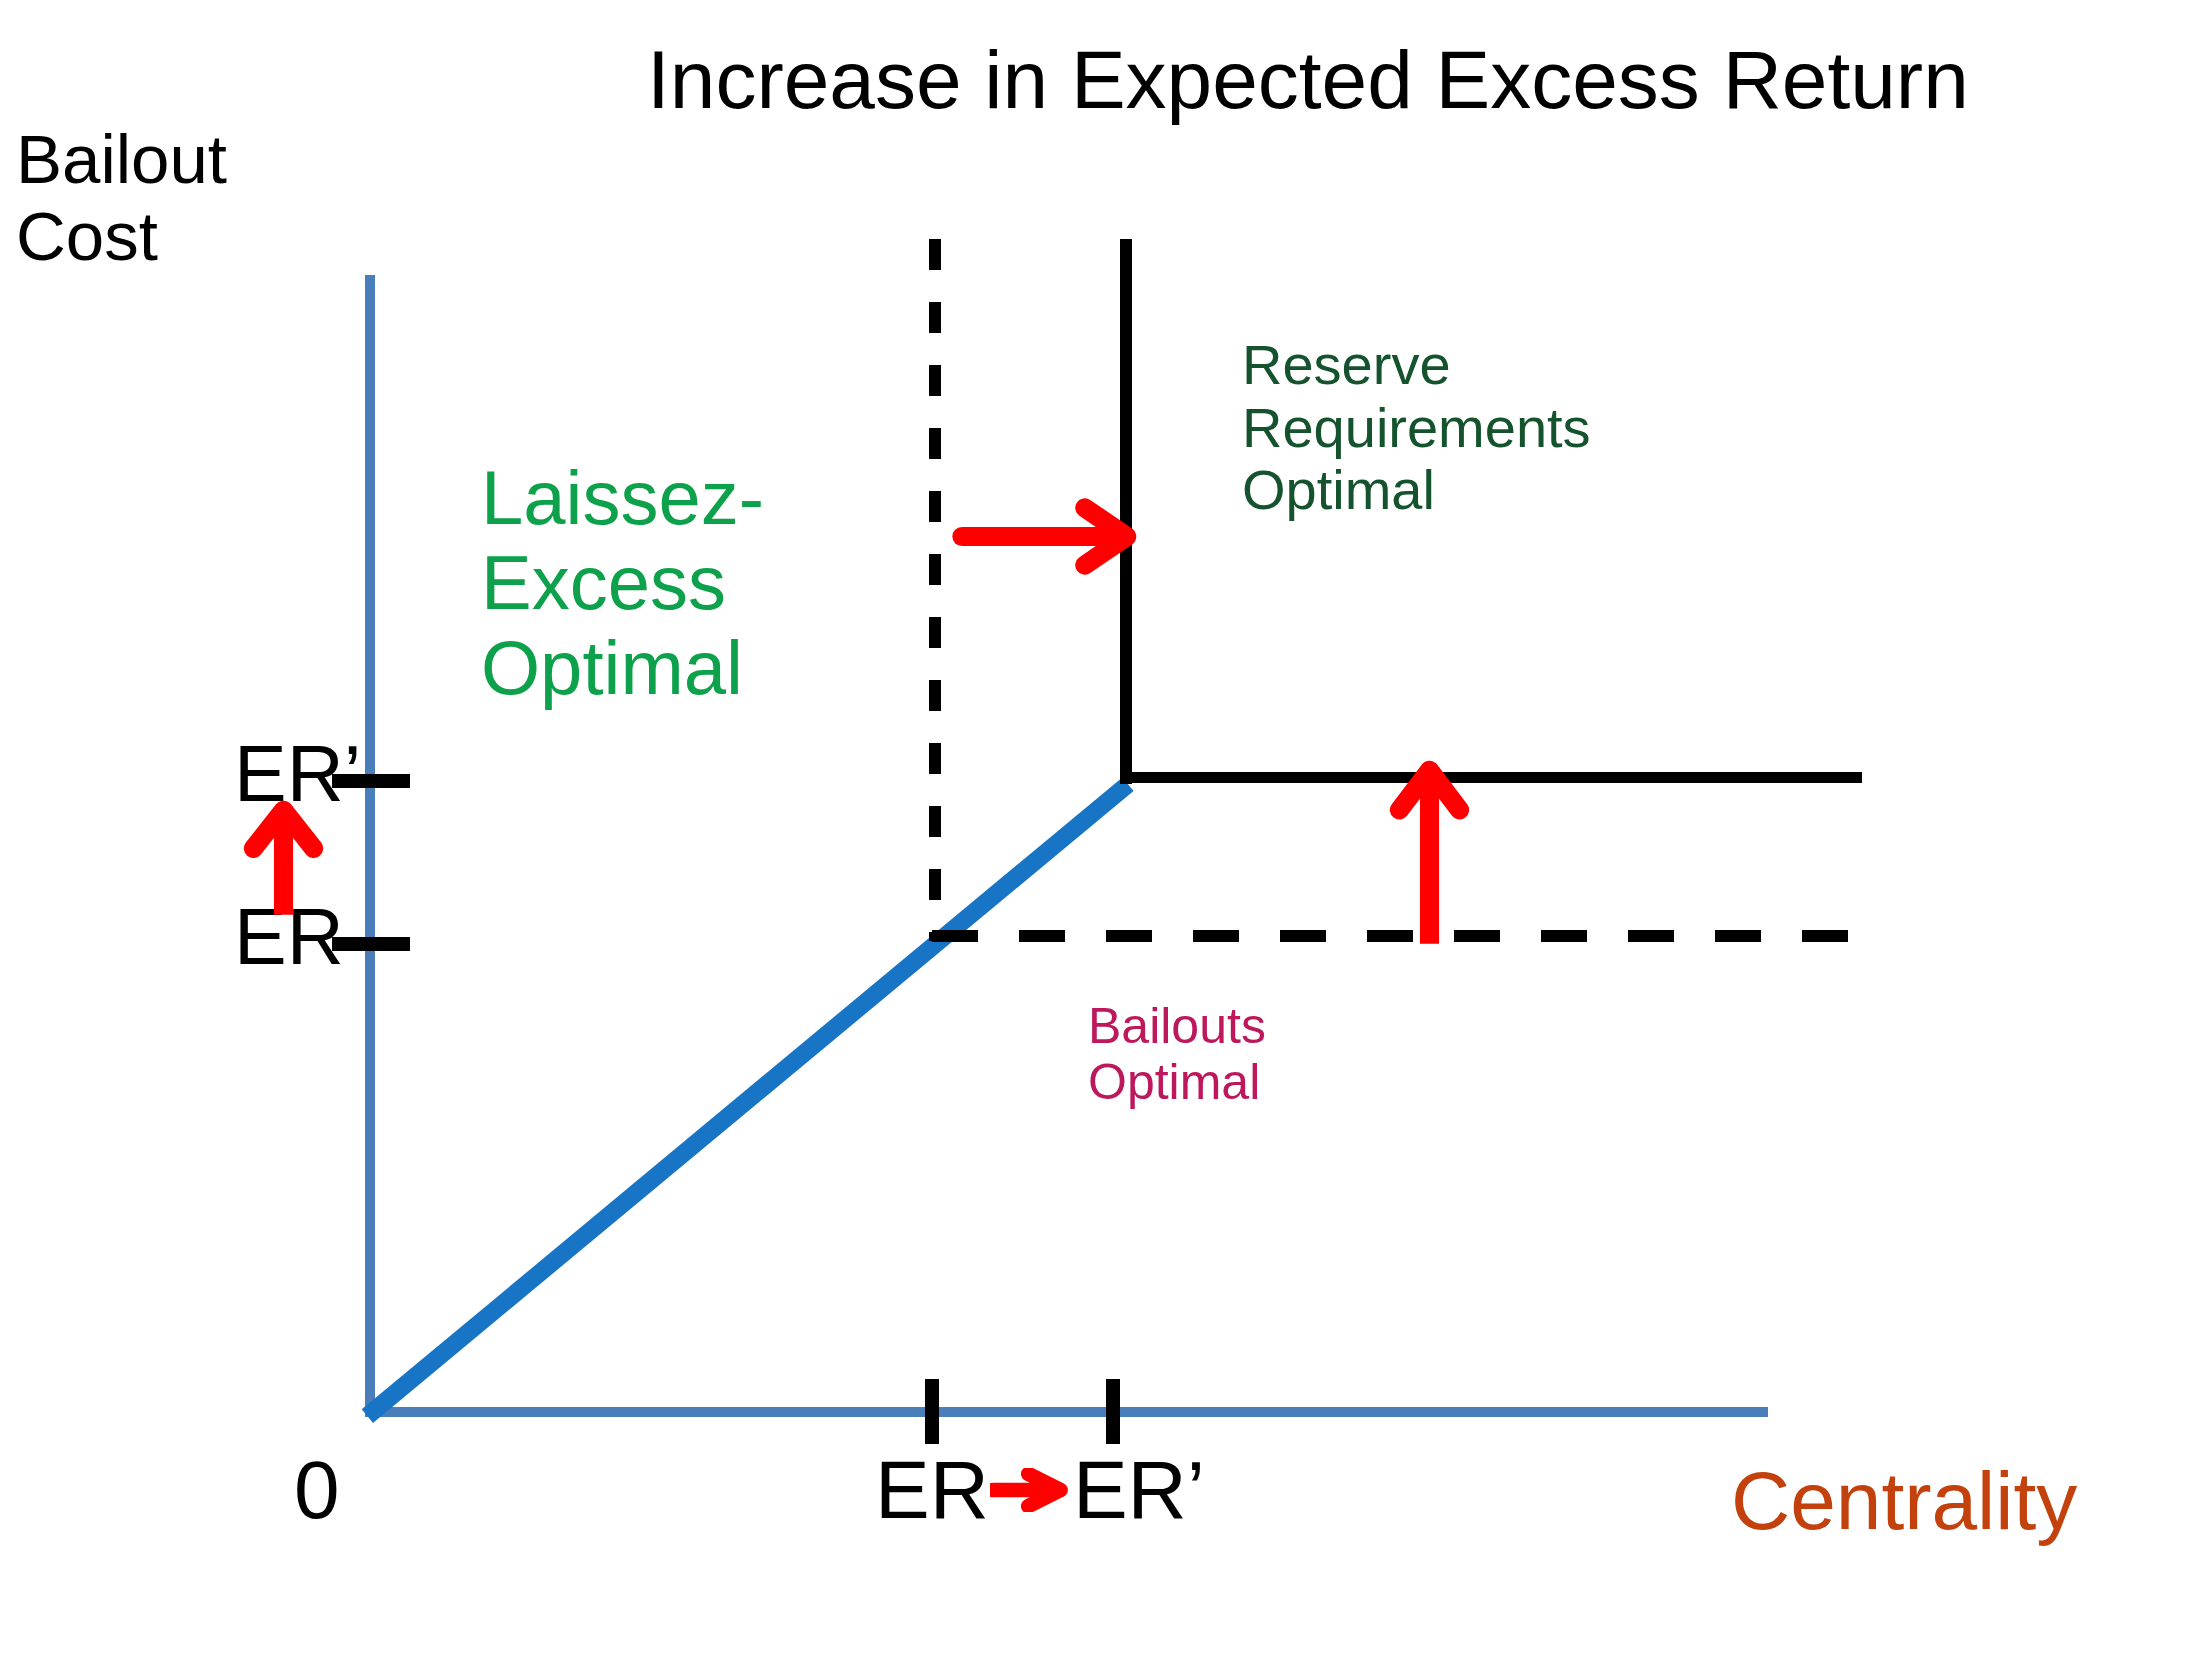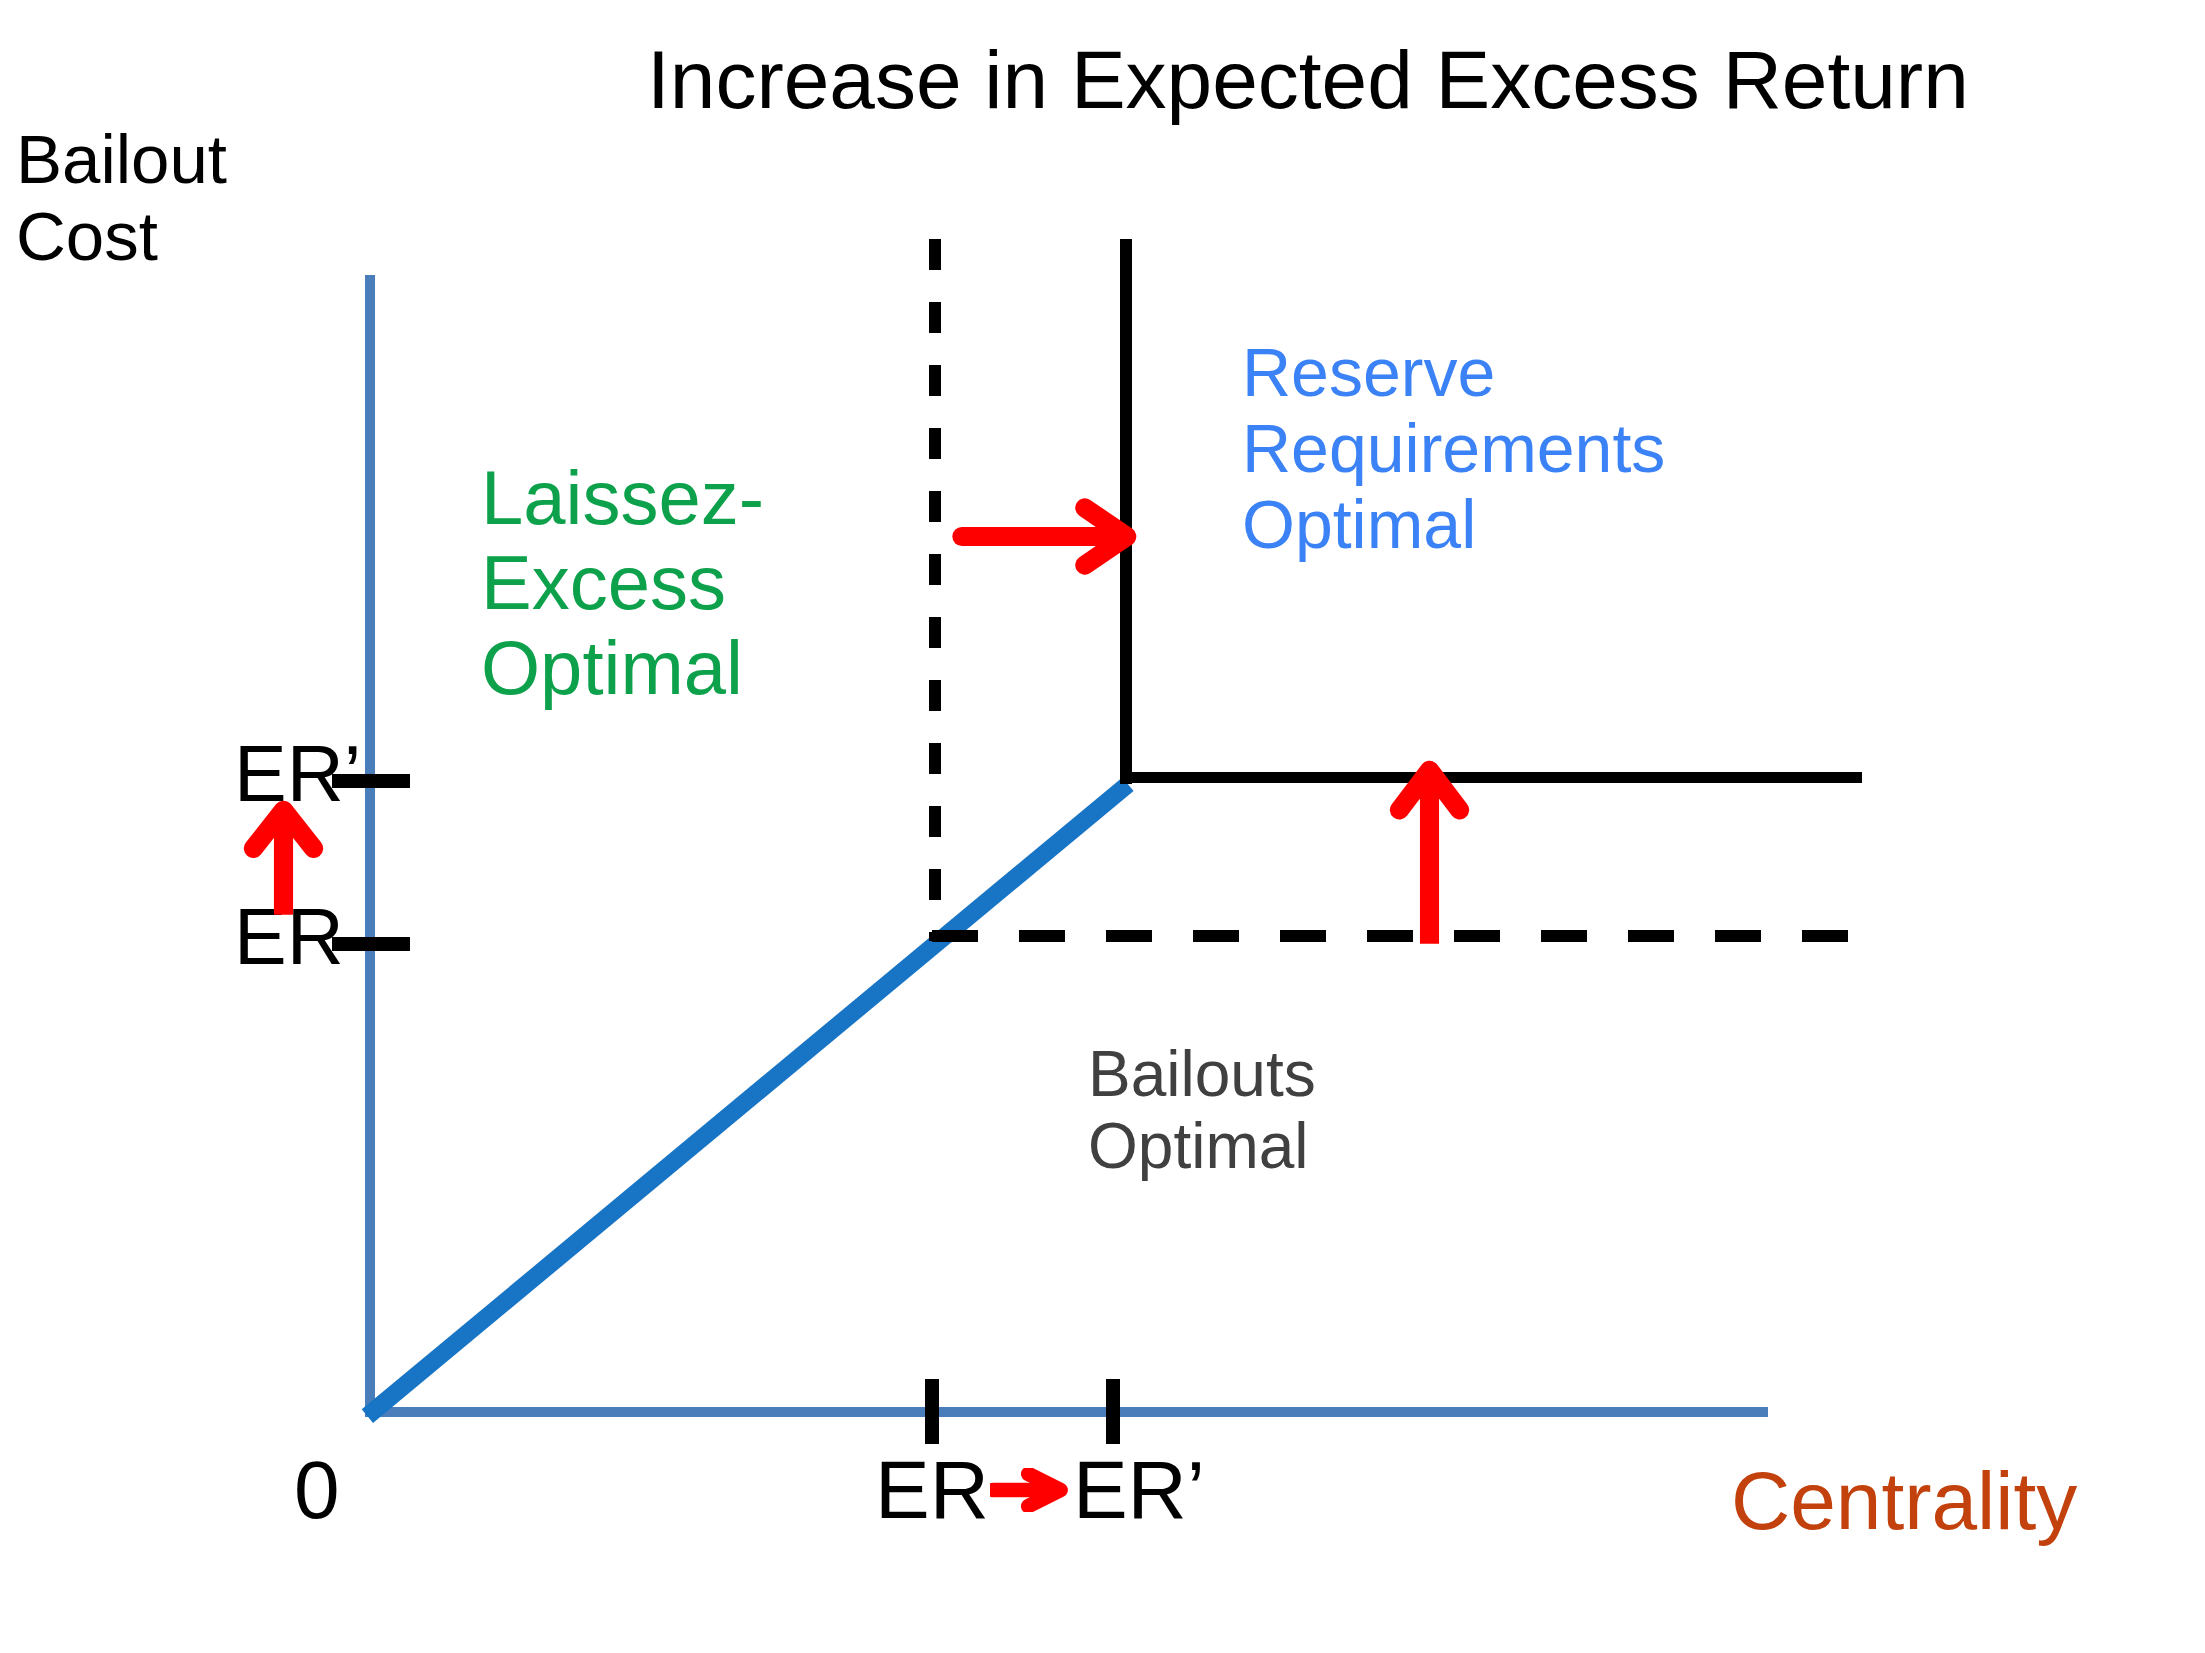--- a/index.html
+++ b/index.html
@@ -41,25 +41,25 @@
     font-size:82px;color:#000;
     display:flex;align-items:center;
   }
   #xtick-pair .seg{display:inline-block;}
   #lf{
     left:481px;top:437px;
     font-size:76px;color:#0CA14A;
   }
   #rr{
     left:1242px;top:316px;
-    font-size:68px;color:#3b82f6;
+    font-size:56px;color:#14532d;
   }
   #bo{
-    left:1088px;top:1021px;
-    font-size:64px;color:#404040;
+    left:1088px;top:980px;
+    font-size:50px;color:#be185d;
   }
 
   
   #yaxis{
     position:absolute;left:365px;top:257px;
     width:9.6px;height:1141px;background:#4A7EBB;
   }
   #xaxis{
     position:absolute;left:365px;top:1389px;
     width:1403px;height:9.6px;background:#4A7EBB;

